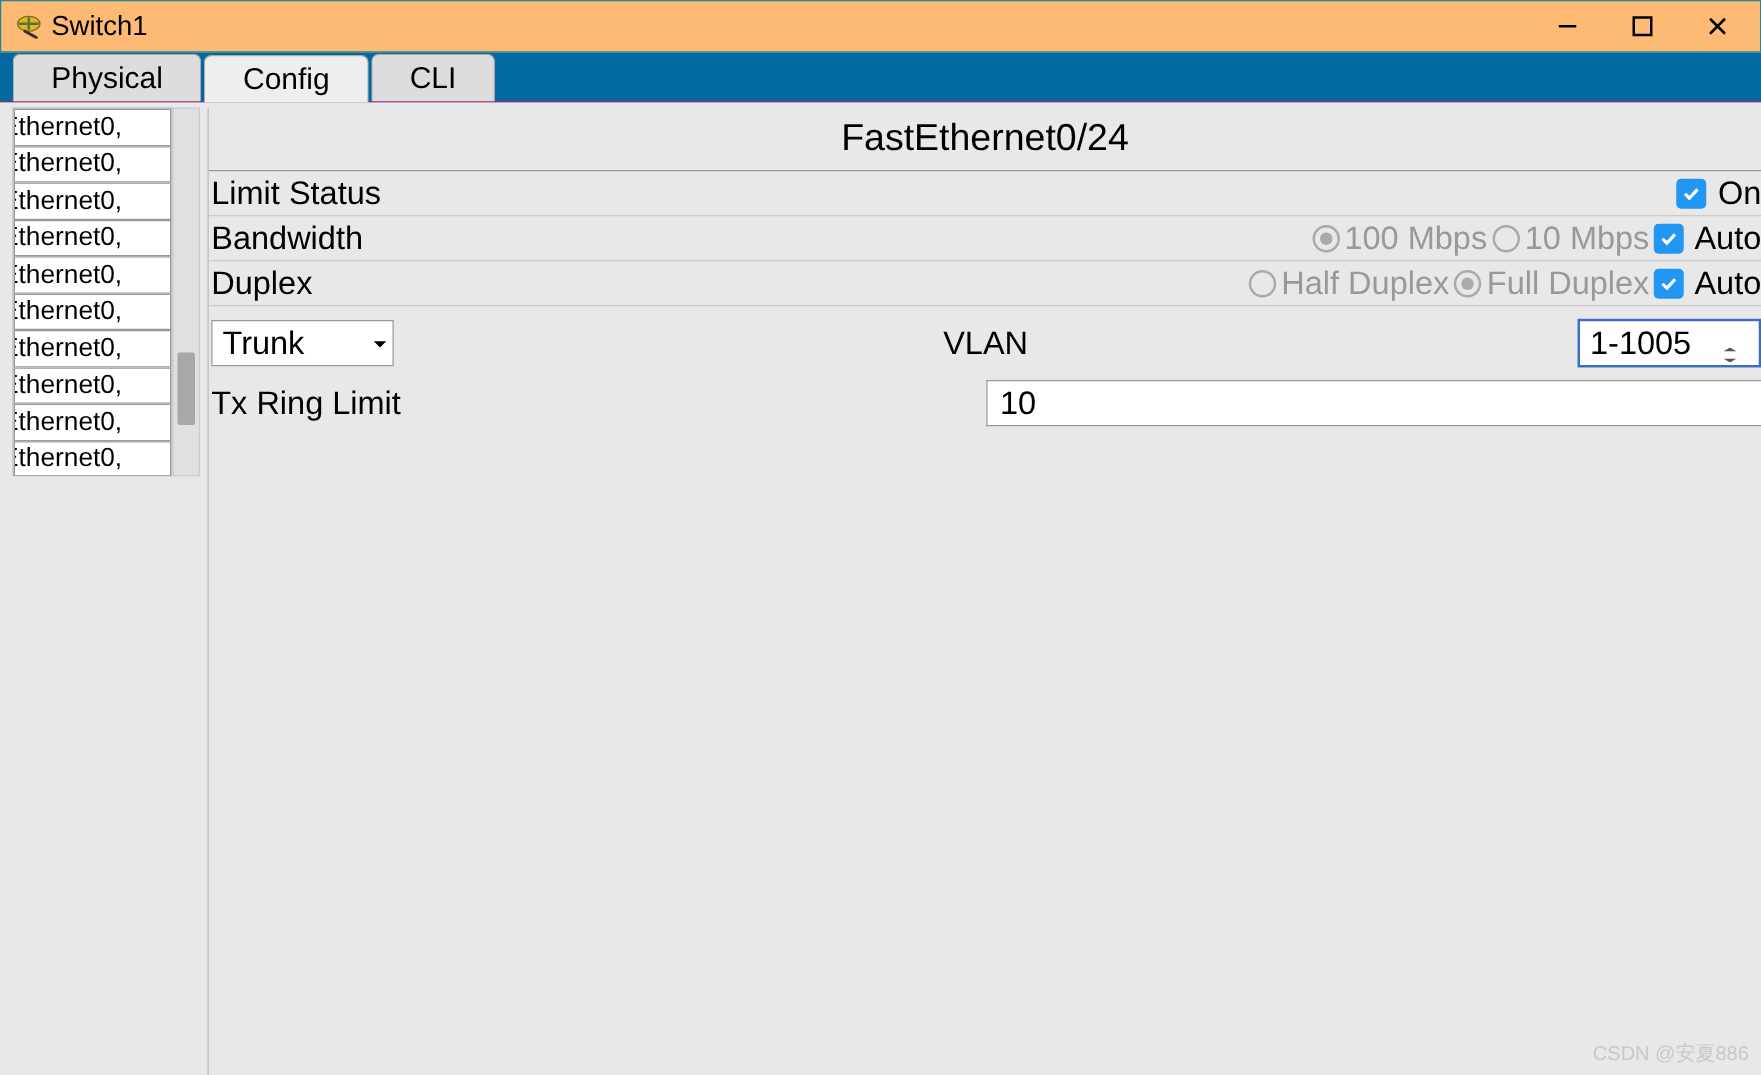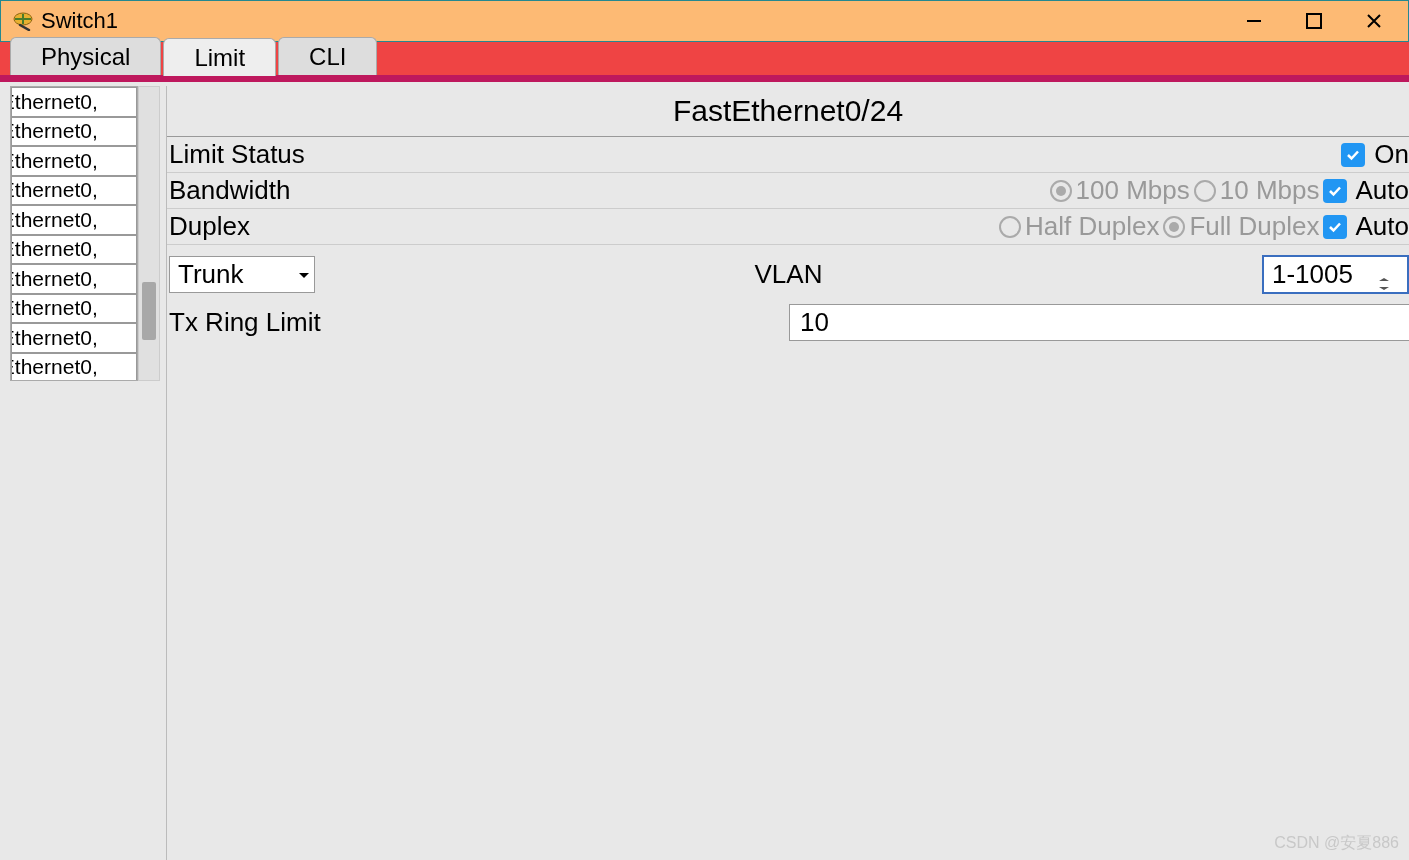--- a/index.html
+++ b/index.html
@@ -19,22 +19,22 @@
     }
     .title-text { flex: 1; color: #000; font-size: 22px; font-weight: 400; }
     .win-btn {
       width: 60px; height: 42px;
       display: flex; align-items: center; justify-content: center;
       cursor: pointer;
     }
     
     .tab-bar {
       display: flex;
-      background: #ef4444;
-      border-bottom: 7px solid #be185d;
+      background: #0369a1;
+      border-bottom: 1px solid #be185d;
       height: 40px;
       align-items: flex-end;
       padding-left: 10px;
       gap: 0;
     }
     .tab {
       padding: 4px 30px;
       border: 1px solid #aaa;
       border-bottom: none;
       border-top-left-radius: 6px;
@@ -181,21 +181,21 @@
   </div>
   <div class="win-btn">
     <svg width="18" height="18" viewBox="0 0 18 18">
         <path d="M3 3 L15 15 M15 3 L3 15" stroke="#000" stroke-width="2"></path>
       </svg>
   </div>
 </div>
 
 <div class="tab-bar">
   <div class="tab">Physical</div>
-  <div class="tab active">Limit</div>
+  <div class="tab active">Config</div>
   <div class="tab">CLI</div>
 </div>
 
 <div class="content">
   <div class="sidebar">
     <div class="sidebar-list">
       <div class="sidebar-item">tEthernet0,</div>
       <div class="sidebar-item">tEthernet0,</div>
       <div class="sidebar-item">tEthernet0,</div>
       <div class="sidebar-item">tEthernet0,</div>

